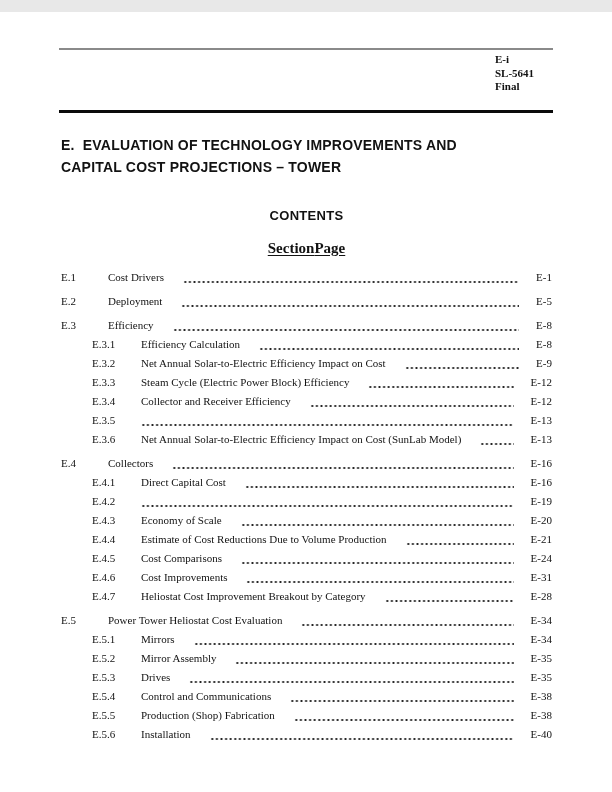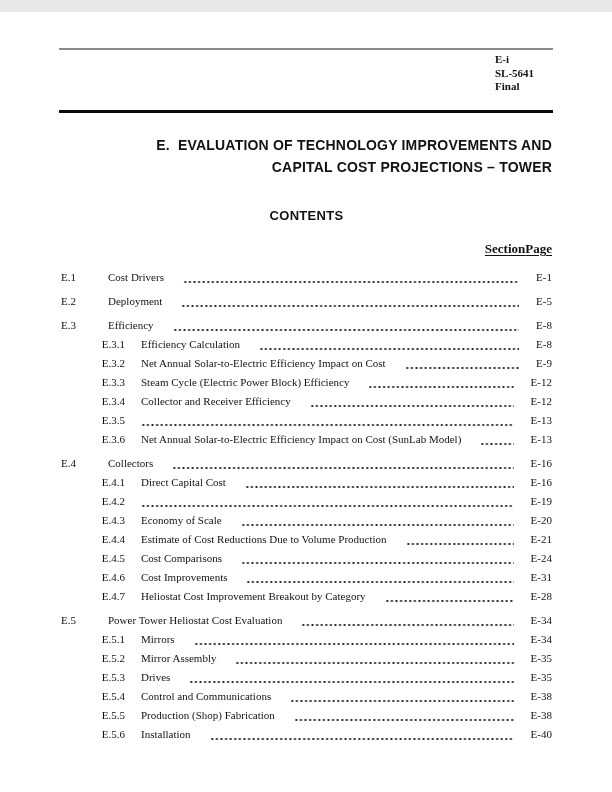--- a/index.html
+++ b/index.html
@@ -14,49 +14,49 @@
   }
   .rule-thin  { position:absolute; left:59px; top:36px;  width:494px; height:2px; background:#8a8a8a; }
   .rule-thick { position:absolute; left:59px; top:98px;  width:494px; height:3px; background:#0a0a0a; }
   .corner-header {
     position:absolute; left:495px; top:41px;
     font-weight:bold; font-size:11px; line-height:13.5px;
     white-space:nowrap;
   }
   .content { position:absolute; left:61px; top:118px; width:491px; }
   .doc-title {
-    text-align:right;
+    text-align:left;
     font-family:"Liberation Sans", sans-serif;
     font-weight:bold; font-size:14px; line-height:22px;
     letter-spacing:0.2px;
     margin-top:4px;
   }
   .contents-heading {
     text-align:center;
     font-family:"Liberation Sans", sans-serif;
     font-weight:bold; font-size:13px; line-height:20px;
     margin-top:28px;
     letter-spacing:0.3px;
   }
   .toc-header {
-    display:flex; justify-content:flex-end;
+    display:flex; justify-content:center;
     margin-top:15px;
-    font-weight:bold; font-size:13px; line-height:15px;
+    font-weight:bold; font-size:15px; line-height:15px;
   }
   .toc-header span { text-decoration:underline; text-underline-offset:2px; }
   .toc-list { margin-top:12px; font-size:11px; }
   .toc-row {
     display:flex;
     height:19px; line-height:19px;
     white-space:nowrap;
     gap:16px;
   }
   .toc-row.mt { margin-top:5px; }
   .l1 .toc-num { width:31px; flex:none; }
-  .l2 { padding-left:31px;text-align:right; }
+  .l2 { padding-left:31px; }
   .l2 .toc-num { width:33px; flex:none; }
   .toc-title { flex:none; padding-right:3px; }
   .toc-leader {
     flex:1 1 auto; min-width:8px;
     background-image: radial-gradient(circle, #222 0.9px, transparent 1.2px);
     background-size: 4.6px 4px;
     background-repeat: repeat-x;
     background-position: left calc(100% - 3.5px);
   }
   .toc-page { flex:none; padding-left:1px; }

